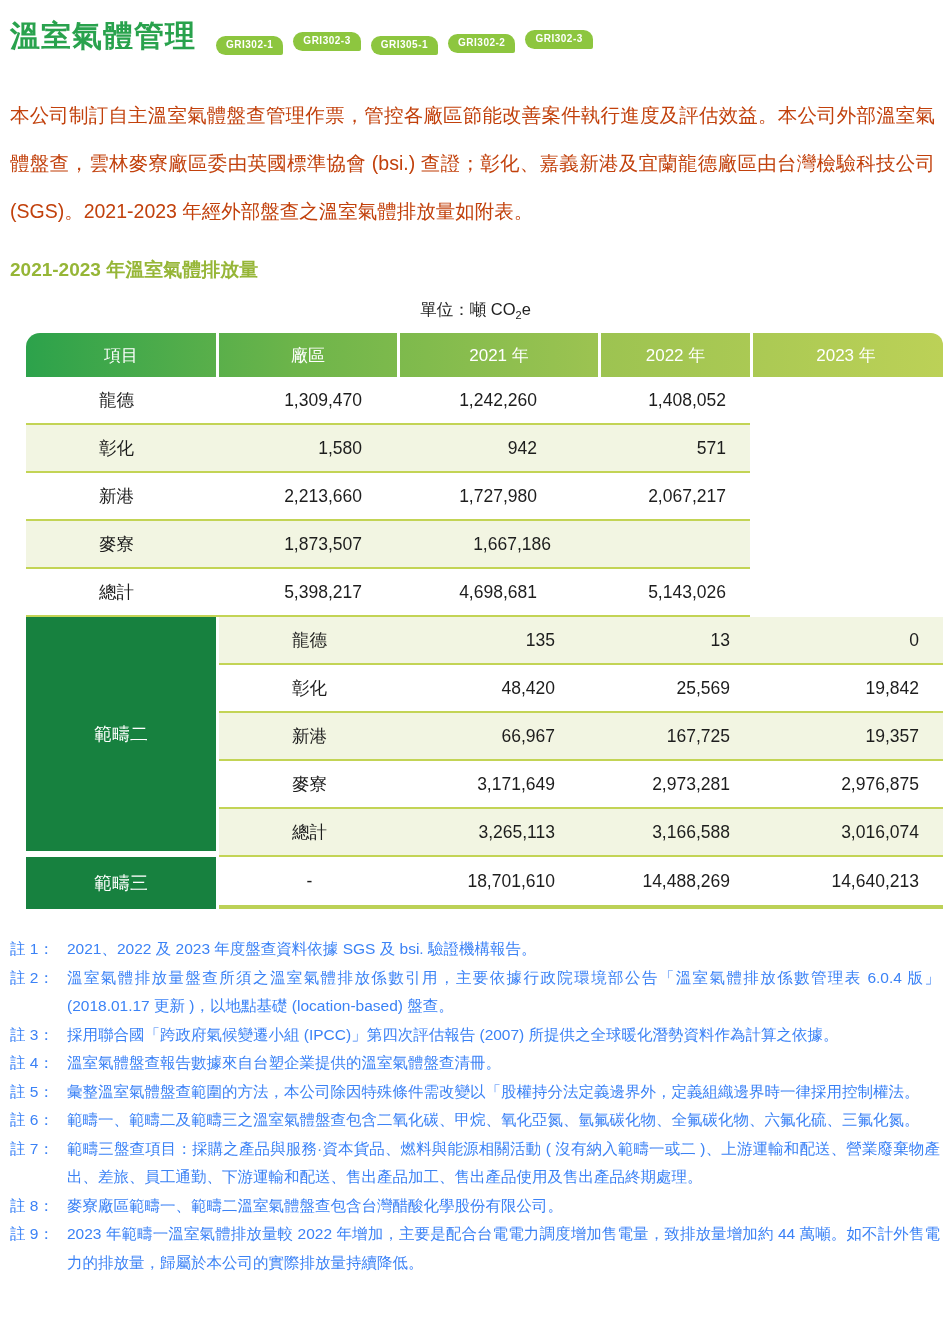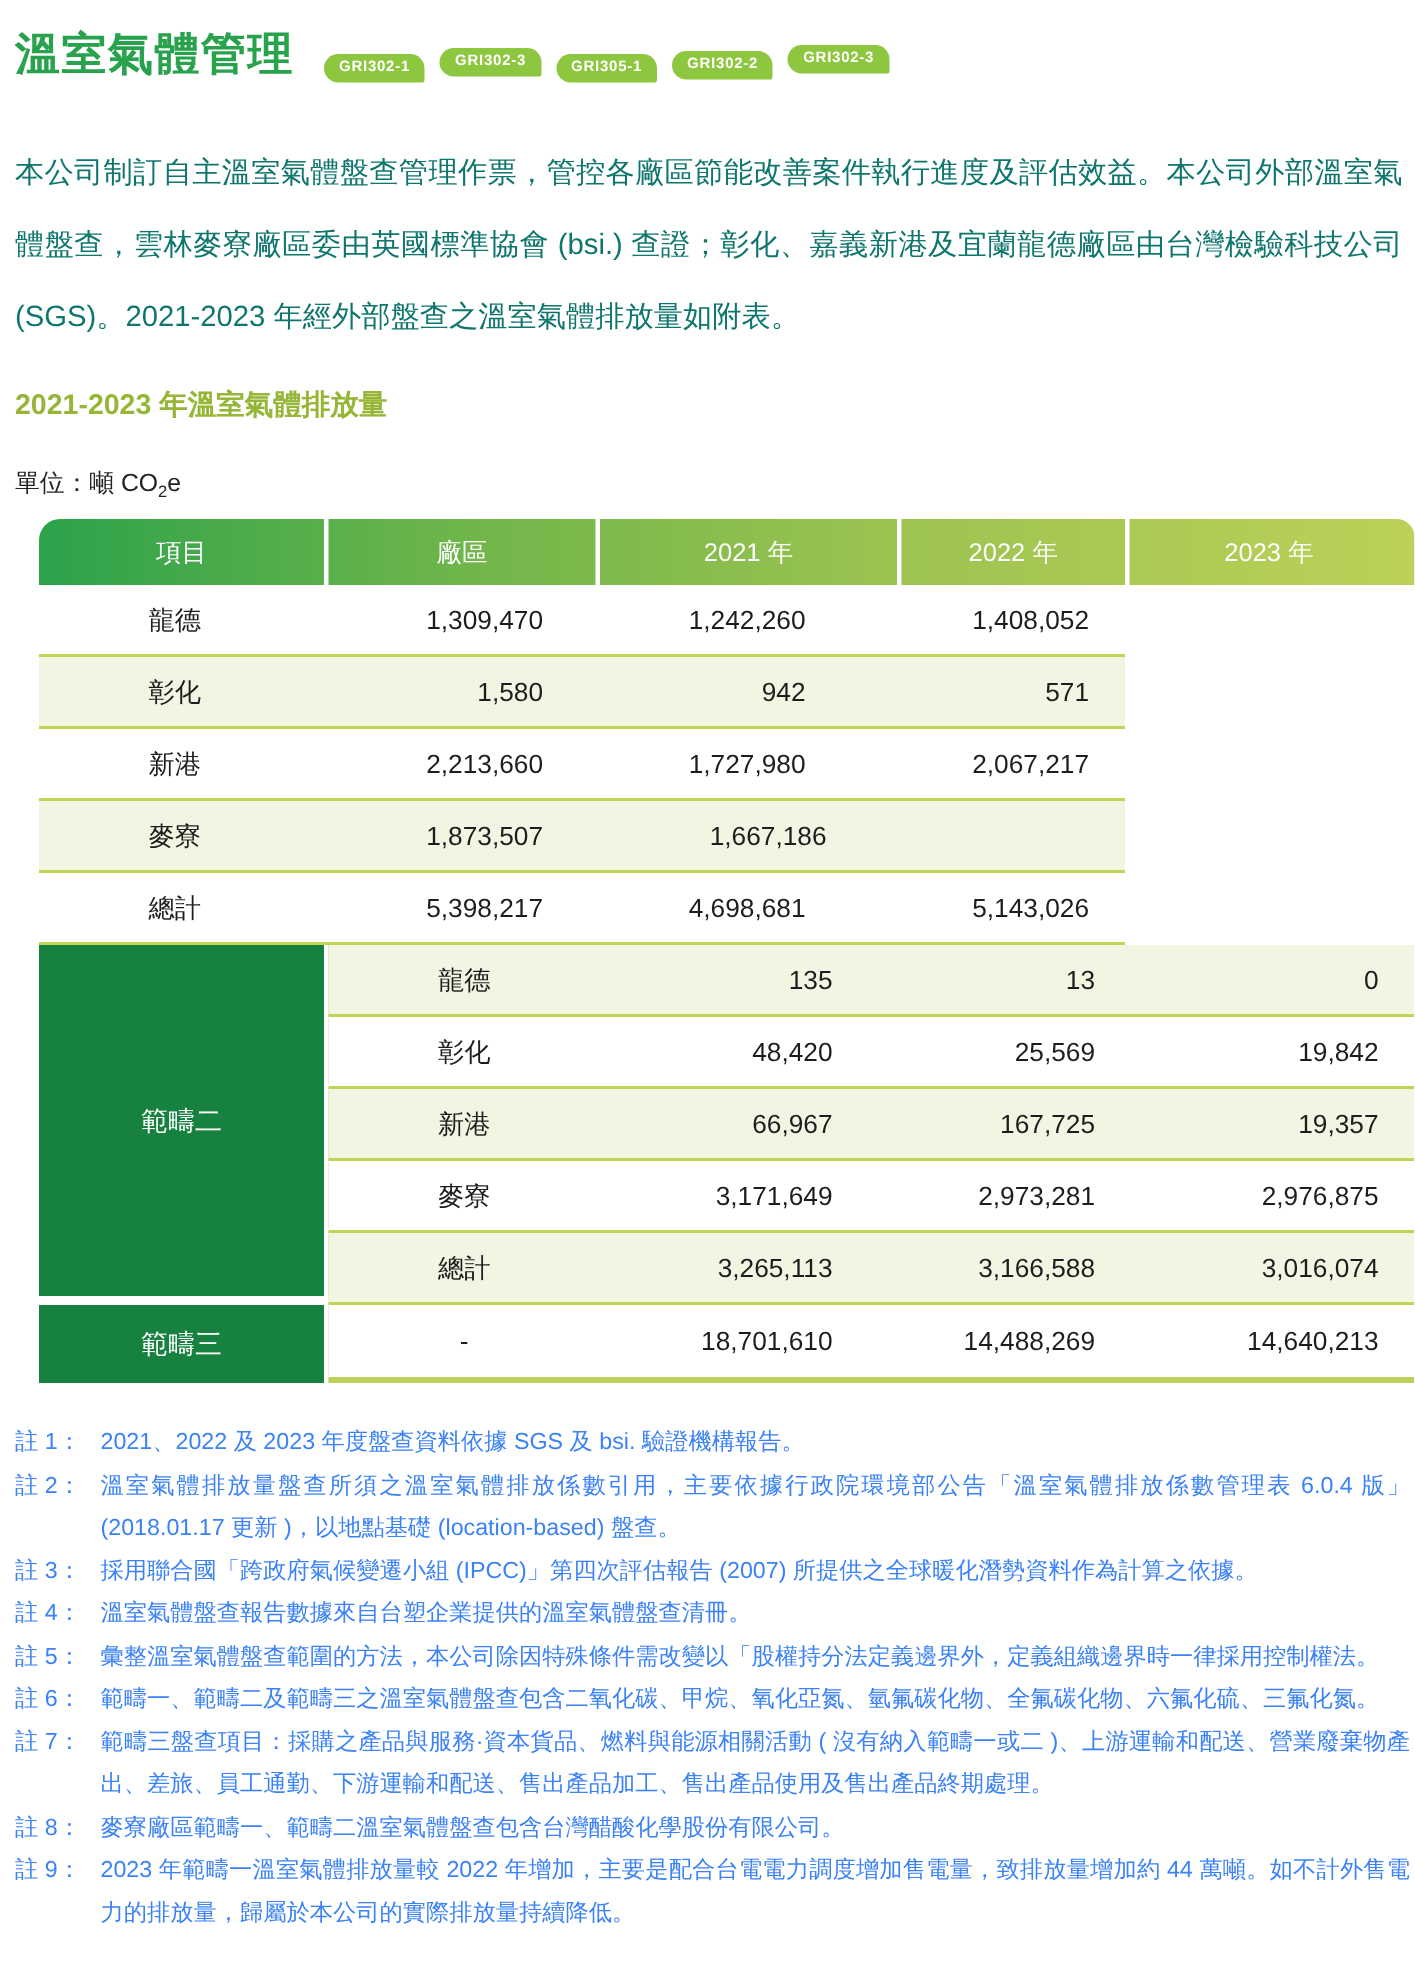--- a/index.html
+++ b/index.html
@@ -20,27 +20,27 @@
     padding:4px 10px 5px; border-radius:10px 10px 2px 10px; line-height:1;
     letter-spacing:0.5px;
   }
   .badge:nth-child(2){ transform:translateY(-4px); }
   .badge:nth-child(4){ transform:translateY(-2px); }
   .badge:nth-child(5){ transform:translateY(-6px); }
 
   
   .intro {
     margin-top:34px; width:925px;
-    font-size:19.5px; line-height:48px; color:#0f766e;
+    font-size:19.5px; line-height:48px; color:#c2410c;
     text-align:justify;
   }
 
   
   .section-title { margin-top:22px; font-size:19px; font-weight:bold; color:#96b637; }
-  .unit-label { margin-top:28px; width:931px; text-align:left; font-size:16.5px; color:#222; }
+  .unit-label { margin-top:16px; width:931px; text-align:center; font-size:16.5px; color:#222; }
   .unit-label sub { font-size:11px; }
 
   
   .ghg-table { margin-top:12px; margin-left:16px; width:917px; border-radius:14px 12px 0 0; overflow:hidden; }
   .t-header { display:flex; height:44px;
     background:linear-gradient(90deg,#2ca24b 0%,#6eb54a 30%,#9cc351 62%,#bcd157 100%); }
   .t-header .th {
     display:flex; align-items:center; justify-content:center;
     color:#fff; font-size:17px; border-right:3px solid #fff; height:100%;
   }

